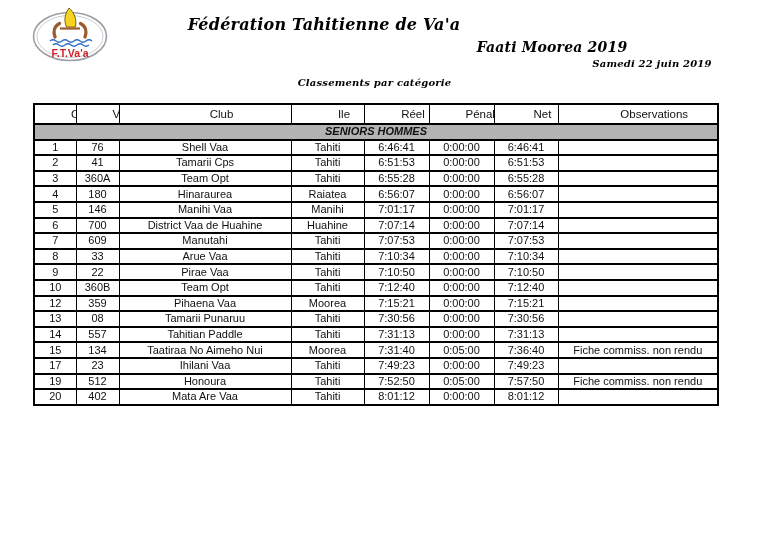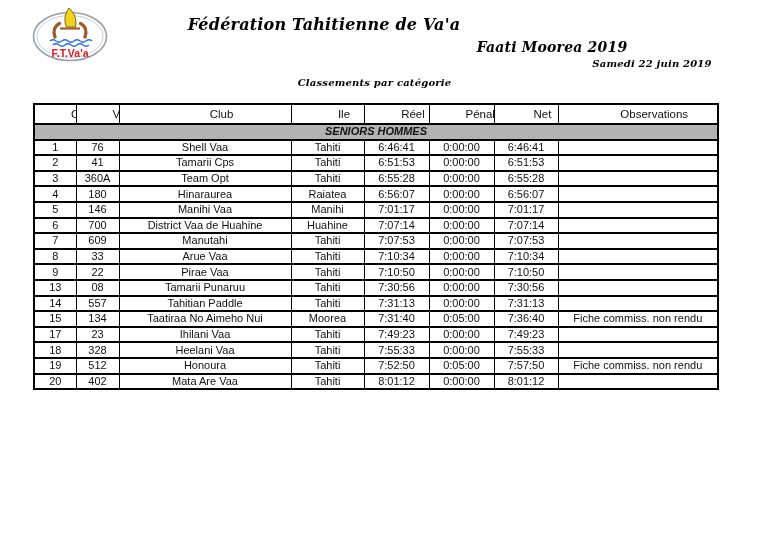--- a/index.html
+++ b/index.html
@@ -204,20 +204,40 @@
           <td class="col-0">9</td>
           <td class="col-1">22</td>
           <td class="col-2">Pirae Vaa</td>
           <td class="col-3">Tahiti</td>
           <td class="col-4">7:10:50</td>
           <td class="col-5">0:00:00</td>
           <td class="col-6">7:10:50</td>
           <td class="col-7"></td>
         </tr>
         <tr>
+          <td class="col-0">10</td>
+          <td class="col-1">360B</td>
+          <td class="col-2">Team Opt</td>
+          <td class="col-3">Tahiti</td>
+          <td class="col-4">7:12:40</td>
+          <td class="col-5">0:00:00</td>
+          <td class="col-6">7:12:40</td>
+          <td class="col-7"></td>
+        </tr>
+        <tr>
+          <td class="col-0">12</td>
+          <td class="col-1">359</td>
+          <td class="col-2">Pihaena Vaa</td>
+          <td class="col-3">Moorea</td>
+          <td class="col-4">7:15:21</td>
+          <td class="col-5">0:00:00</td>
+          <td class="col-6">7:15:21</td>
+          <td class="col-7"></td>
+        </tr>
+        <tr>
           <td class="col-0">13</td>
           <td class="col-1">08</td>
           <td class="col-2">Tamarii Punaruu</td>
           <td class="col-3">Tahiti</td>
           <td class="col-4">7:30:56</td>
           <td class="col-5">0:00:00</td>
           <td class="col-6">7:30:56</td>
           <td class="col-7"></td>
         </tr>
         <tr>
@@ -244,30 +264,20 @@
           <td class="col-0">17</td>
           <td class="col-1">23</td>
           <td class="col-2">Ihilani Vaa</td>
           <td class="col-3">Tahiti</td>
           <td class="col-4">7:49:23</td>
           <td class="col-5">0:00:00</td>
           <td class="col-6">7:49:23</td>
           <td class="col-7"></td>
         </tr>
         <tr>
-          <td class="col-0">18</td>
-          <td class="col-1">328</td>
-          <td class="col-2">Heelani Vaa</td>
-          <td class="col-3">Tahiti</td>
-          <td class="col-4">7:55:33</td>
-          <td class="col-5">0:00:00</td>
-          <td class="col-6">7:55:33</td>
-          <td class="col-7"></td>
-        </tr>
-        <tr>
           <td class="col-0">19</td>
           <td class="col-1">512</td>
           <td class="col-2">Honoura</td>
           <td class="col-3">Tahiti</td>
           <td class="col-4">7:52:50</td>
           <td class="col-5">0:05:00</td>
           <td class="col-6">7:57:50</td>
           <td class="col-7">Fiche commiss. non rendu</td>
         </tr>
         <tr>

